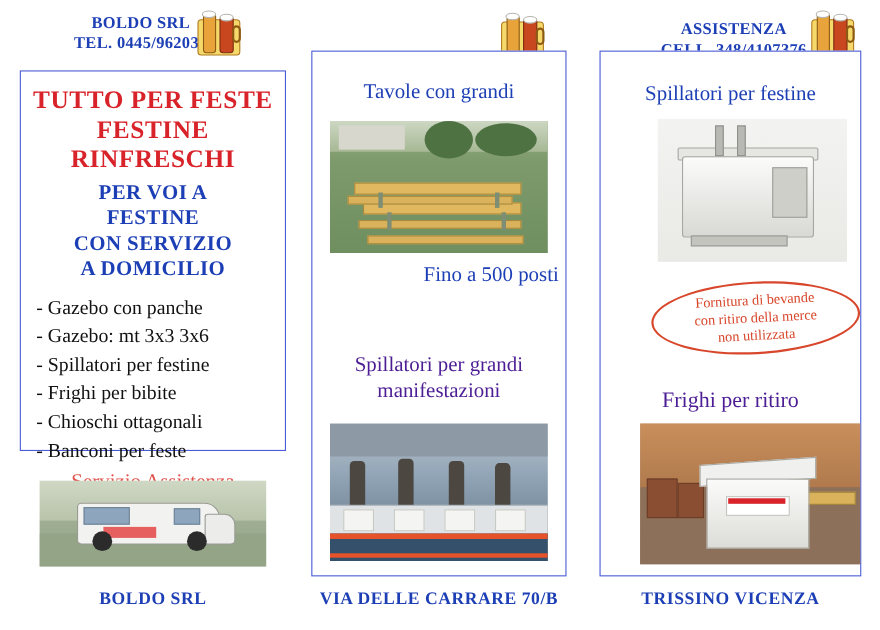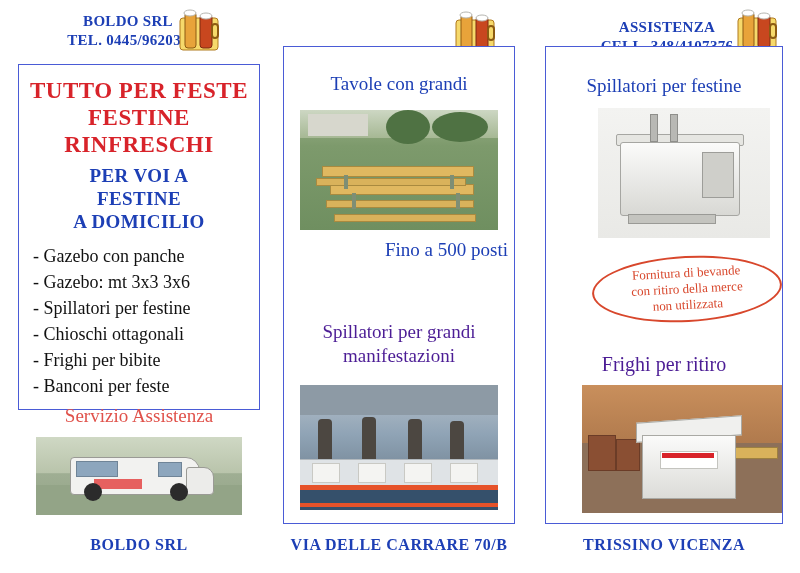--- a/index.html
+++ b/index.html
@@ -330,28 +330,29 @@
 
   <div class="panel panel-left">
     <div class="hl-red">
       <div>TUTTO PER FESTE</div>
       <div>FESTINE</div>
       <div>RINFRESCHI</div>
     </div>
     <div class="hl-blue">
       <div>PER VOI A</div>
       <div>FESTINE</div>
+      <div>CON SERVIZIO</div>
       <div>A DOMICILIO</div>
     </div>
     <div class="bullets">
       <div>- Gazebo con panche</div>
       <div>- Gazebo: mt 3x3 3x6</div>
       <div>- Spillatori per festine</div>
+      <div>- Frighi per bibite</div>
       <div>- Chioschi ottagonali</div>
-      <div>- Frighi per bibite</div>
       <div>- Banconi per feste</div>
     </div>
     <div class="svc">Servizio Assistenza</div>
   </div>
 
   <div class="photo van">
     <div class="ground"></div>
     <div class="body"></div>
     <div class="nose"></div>
     <div class="win"></div>

